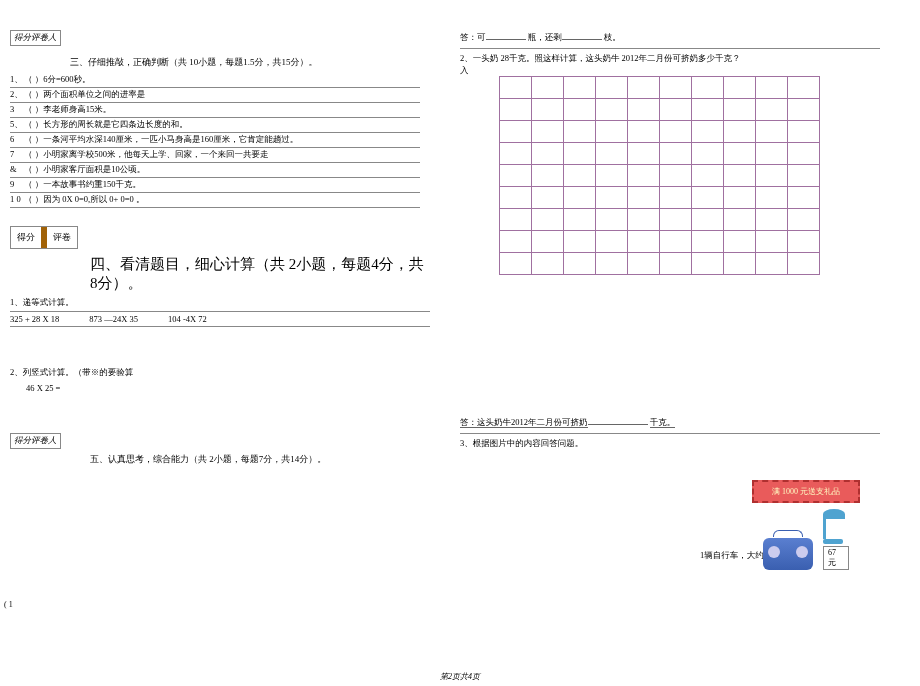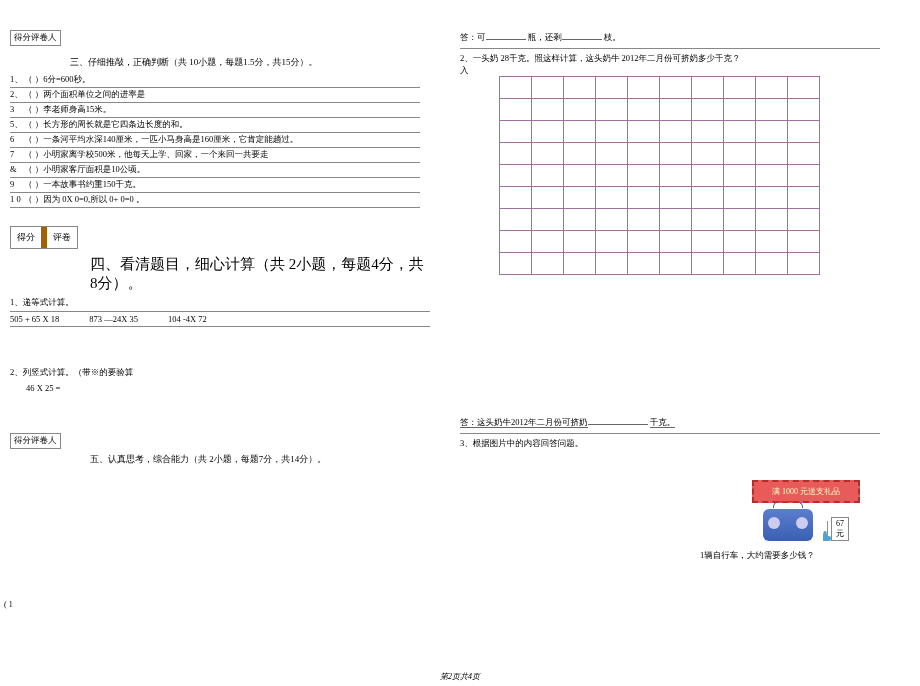--- a/index.html
+++ b/index.html
@@ -1,21 +1,21 @@
 <!DOCTYPE html>
 <html><head>
 <meta charset="utf-8">
 <style>
   * { box-sizing: border-box; margin: 0; padding: 0; }
   body { width: 920px; height: 686px; background: #fff; font-family: "SimSun", serif; font-size: 9px; color: #000; position: relative; overflow: hidden; }
   .page { display: flex; }
   .col { width: 440px; padding: 30px 10px 0 10px; }
   .col-right { padding-left: 20px; }
 
-  .score-hdr { border: 1px solid #888; display: inline-block; font-size: 8.5px; padding: 1px 3px; margin-bottom: 4px; }
+  .score-hdr { border: 1px solid #888; display: inline-block; font-size: 8.5px; padding: 1px 3px; margin-bottom: 4px; font-style: italic; }
   .sec-title { font-size: 9px; margin: 6px 0 4px 60px; }
   .qline { border-bottom: 1px solid #888; padding: 1px 0; font-size: 8.5px; width: 410px; }
   .qline .no { display: inline-block; width: 14px; }
   .qline .pr { display: inline-block; }
 
   .score-box2 { display: inline-flex; border: 1px solid #888; margin-top: 18px; }
   .score-box2 div { border-right: 6px solid #a16207; padding: 4px 6px; font-size: 9px; }
   .score-box2 div:last-child { border-right: none; font-family: Liberation Mono, monospace; }
 
   .sec4title { font-size: 15px; margin: 6px 0 4px 80px; }
@@ -33,21 +33,21 @@
   .grid div { border: 1px solid #a070a0; margin: -1px 0 0 -1px; }
 
   .full-line { border-top: 1px solid #888; margin: 4px 0; width: 420px; }
 
   .promo { position: absolute; right: 60px; top: 480px; display: flex; flex-direction: column; align-items: center; }
   .promo-banner { width: 108px; background: #e95b5b; color: #fff8c0; font-size: 8px; padding: 4px; border: 2px dashed #b03030; text-align: center; }
   .promo-items { display: flex; align-items: flex-end; gap: 10px; margin-top: 6px; }
   .radio { width: 50px; height: 32px; background: linear-gradient(#5a7fd0,#3a5fb0); border-radius: 6px; position: relative; }
   .radio::before { content:""; position:absolute; top:-8px; left:10px; width:28px; height:6px; border:1px solid #3a5fb0; border-bottom:none; border-radius:6px 6px 0 0; }
   .radio::after { content:""; position:absolute; top:8px; left:5px; width:12px; height:12px; background:#cce; border-radius:50%; box-shadow: 28px 0 0 #cce; }
-  .lamp { width:26px; display:flex; flex-direction:row; align-items:flex-end; }
+  .lamp { width:26px; display:flex; flex-direction:column; align-items:flex-start; }
   .lamp-head { width:22px; height:10px; background:#4fa3d0; border-radius:50% 50% 0 0; }
   .lamp-arm { width:3px; height:20px; background:#4fa3d0; }
   .lamp-base { width:20px; height:5px; background:#4fa3d0; border-radius:2px; }
   .price-tag { border:1px solid #888; font-size:8px; padding:1px 4px; margin-top:2px; }
 
   .q3 { font-size: 8.5px; margin-top: 30px; }
 
   .left-pg { position:absolute; left:4px; top:600px; font-size:8px; }
   .footer { position:absolute; bottom:4px; left:50%; transform:translateX(-50%); font-size:8px;font-style:italic; }
 </style>
@@ -71,21 +71,21 @@
     <div class="qline"><span class="no">1
 0</span><span class="pr">（        ）</span><span>因为 0X 0=0,所以  0+ 0=0 。</span></div>
 
     <div class="score-box2">
       <div>得分</div>
       <div>评卷</div>
     </div>
     <div class="sec4title">四、看清题目，细心计算（共     2小题，每题4分，共8分）。</div>
     <div class="sub">1、递等式计算。</div>
     <div class="expr-row">
-      <span>505 + 65 X 18</span>
+      <span>325 + 28 X 18</span>
       <span>873       —24X 35</span>
       <span>104      -4X 72</span>
     </div>
 
     <div class="sub" style="margin-top:40px">2、列竖式计算。（带※的要验算</div>
     <div class="sub" style="margin-left:16px">46 X 25 =</div>
 
     <div class="sec5box">
       <div class="score-hdr">得分评卷人</div>
       <div class="sec5title">五、认真思考，综合能力（共  2小题，每题7分，共14分）。</div>

